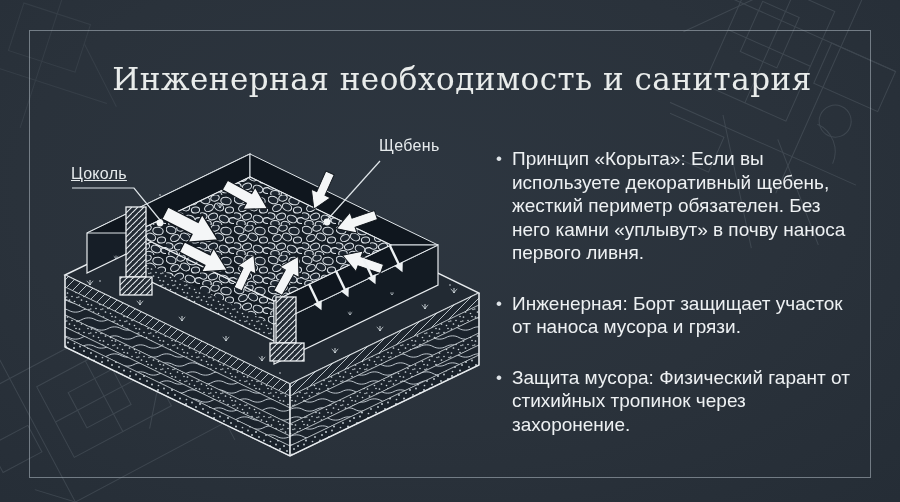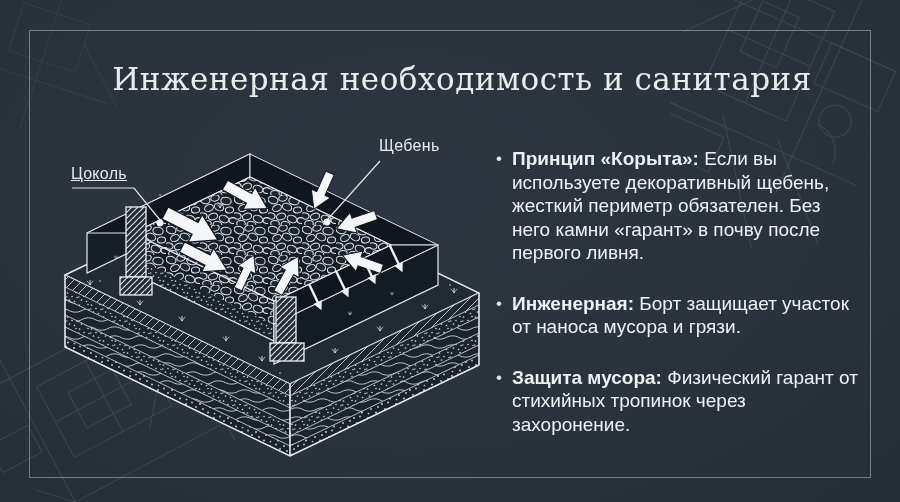--- a/index.html
+++ b/index.html
@@ -37,21 +37,21 @@
   .lbl-plinth{left:41px;top:30px;text-decoration:underline;}
   .lbl-gravel{left:349px;top:2px;}
   .bullets{
     position:absolute;left:496px;top:147px;width:356px;
     margin:0;padding:0;list-style:none;
     color:#eef1f3;font-size:19px;line-height:23.5px;
   }
   .bullets li{position:relative;padding-left:16px;margin:0 0 27px 0;width:348px;}
   .bullets li:last-child{margin-bottom:0;}
   .marker{position:absolute;left:0;top:0;font-size:17px;color:#dfe4e8;}
-  .lead{font-weight:700;}
+  .lead{font-weight:400;}
 </style>
 </head>
 <body>
 
 <div class="slide">
 
   <svg class="bp bp-tr" width="240" height="290" viewBox="0 0 240 290">
     <g stroke="#b9c6cf" stroke-width="1" fill="none" transform="rotate(24 120 120)">
       <rect x="30" y="10" width="90" height="120"></rect>
         <rect x="50" y="30" width="40" height="55"></rect>
@@ -251,21 +251,21 @@
       <circle cx="297" cy="87" r="3.4" fill="#f2f5f6"></circle>
     </svg>
 
     <span class="lbl lbl-plinth">Цоколь</span>
     <span class="lbl lbl-gravel">Щебень</span>
   </div>
 
   <ul class="bullets">
     <li>
       <span class="marker">•</span>
-      <span class="bullet-body"><span class="lead">Принцип «Корыта»:</span><span> Если вы используете декоративный щебень, жесткий периметр обязателен. Без него камни «гарант» в почву после первого ливня.</span></span>
+      <span class="bullet-body"><span class="lead">Принцип «Корыта»:</span><span> Если вы используете декоративный щебень, жесткий периметр обязателен. Без него камни «уплывут» в почву наноса первого ливня.</span></span>
     </li>
     <li>
       <span class="marker">•</span>
       <span class="bullet-body"><span class="lead">Инженерная:</span><span> Борт защищает участок от наноса мусора и грязи.</span></span>
     </li>
     <li>
       <span class="marker">•</span>
       <span class="bullet-body"><span class="lead">Защита мусора:</span><span> Физический гарант от стихийных тропинок через захоронение.</span></span>
     </li>
   </ul>

